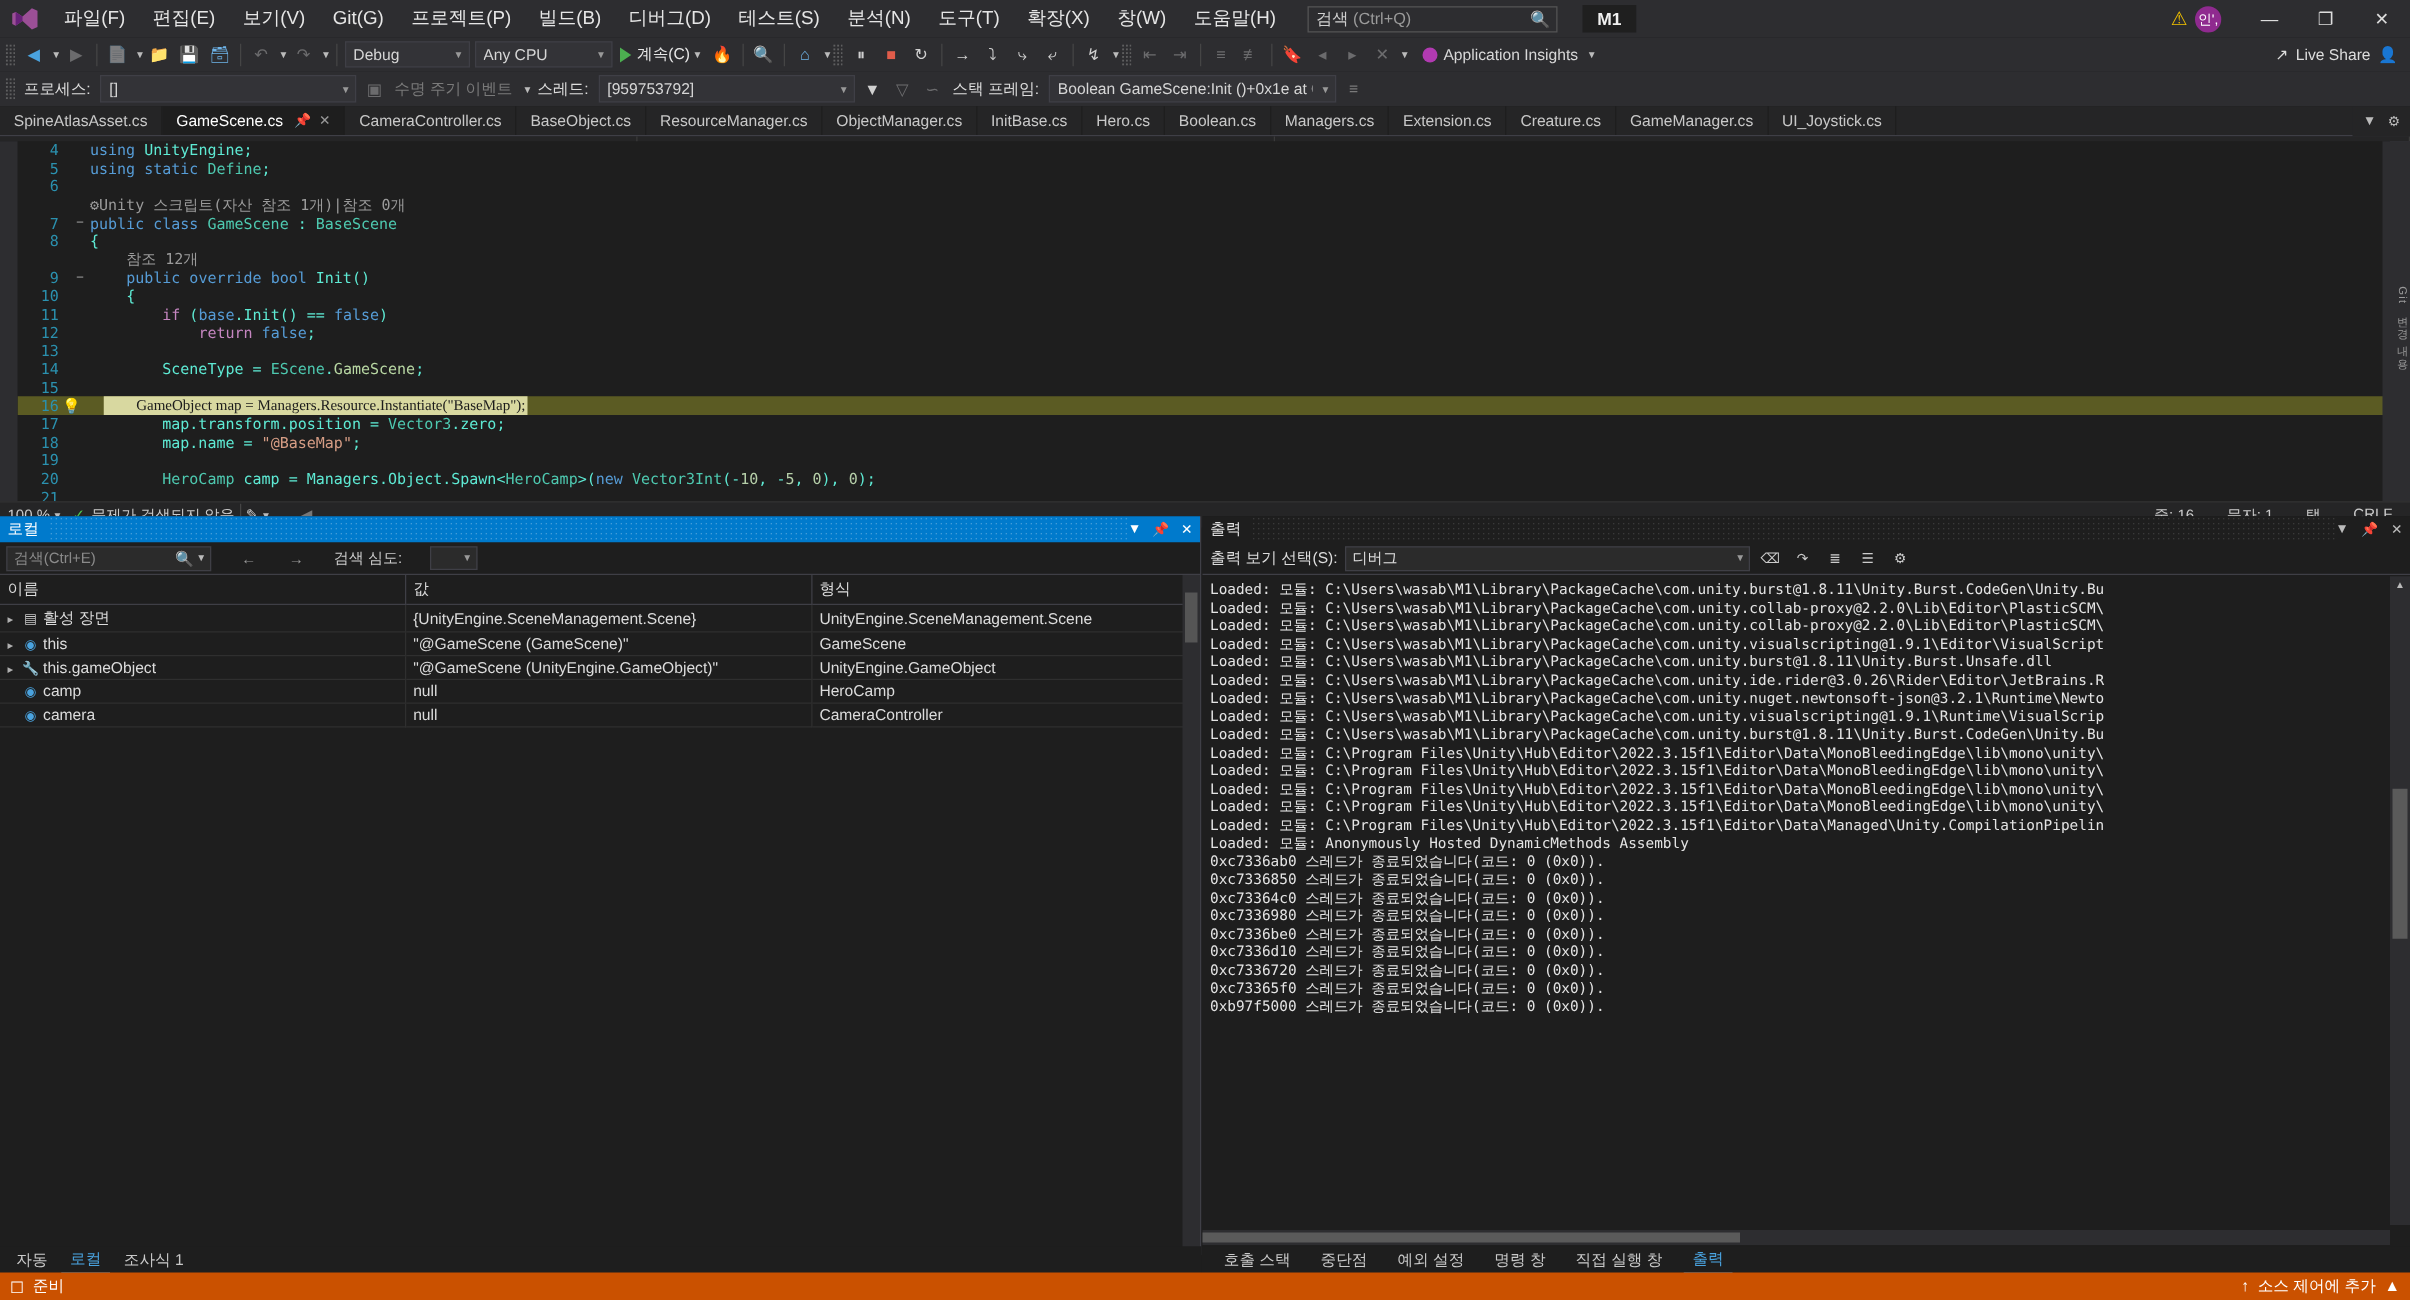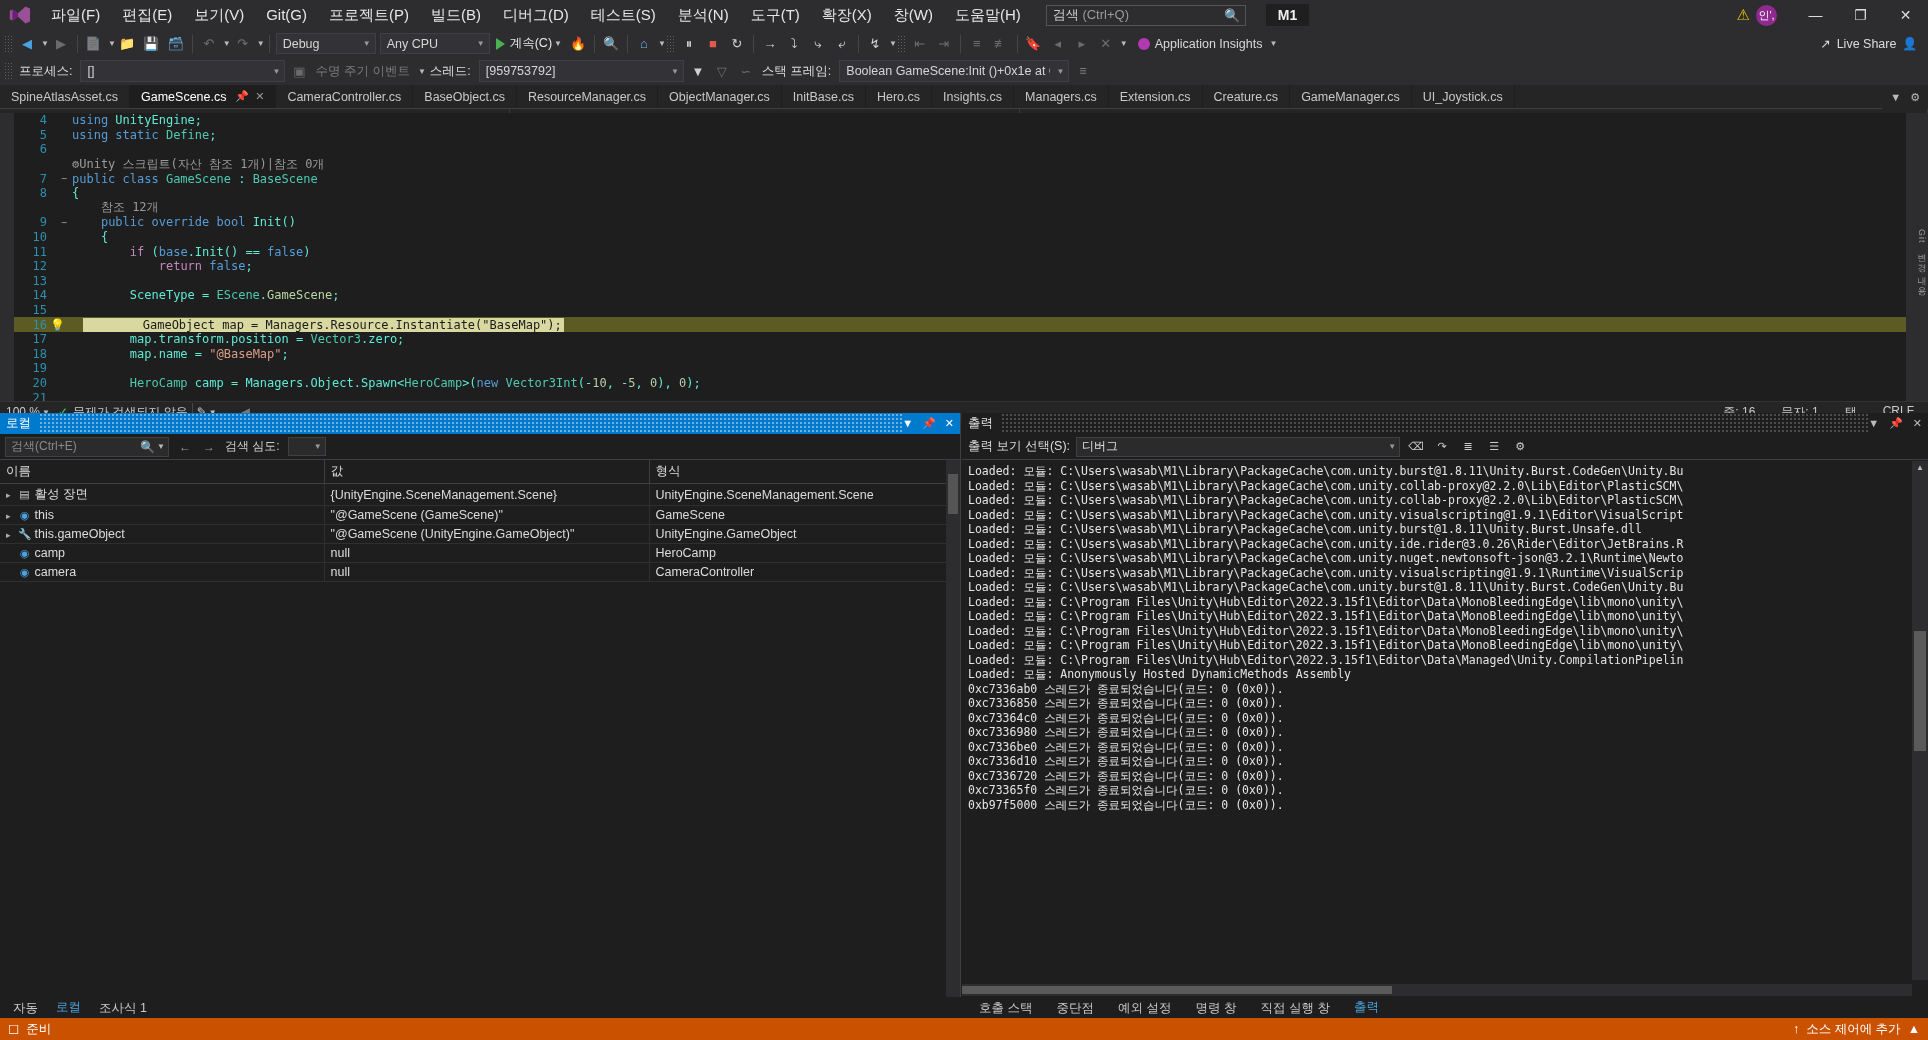--- a/index.html
+++ b/index.html
@@ -123,21 +123,21 @@
   
   .editor-wrap { position: absolute; left: 0; top: 113px; right: 0; height: 288px; background: #1e1e1e; display: flex; }
   .indicator-margin { width: 14px; background: #2d2d30; }
   .code-area { flex: 1; position: relative; overflow: hidden; }
   .code-line { height: 14.6px; display: flex; align-items: center; font-family: "DejaVu Sans Mono", monospace; font-size: 12px; white-space: pre; }
   .lnum { width: 42px; text-align: right; color: #2b91af; padding-right: 9px; flex: none; font-size: 12px; }
   .lnum.blank { color: transparent; }
   .fold { width: 16px; text-align: center; color: #9a9a9a; font-size: 10px; flex: none; }
   .ctext { flex: 1; }
   .hl-line { background: #5b5b23; }
-  .hl-line .ctext-inner { background: #d8d8a0; color: #1b1b1b; display: inline-block; padding: 0 2px; }
+  .hl-line .ctext-inner { background: #d8d8a0; color: #1b1b1b; display: inline-block; padding: 0 2px; font-family: Liberation Serif, serif; }
   .bulb-icon { color: #ffd966; font-size: 12px; }
 
   
   .k  { color: #569cd6; }  
   .kc { color: #4ec9b0; }  
   .kp { color: #c586c0; }  
   .s  { color: #d69d85; }  
   .n  { color: #b5cea8; }  
   .id { color: #5eead4; }
   .cm { color: #9a9a9a; margin-top: 27px; }  
@@ -173,21 +173,21 @@
   .panel-title {
     height: 21px; background: #007acc; color: #fff; display: flex;
     align-items: center; font-size: 12.5px; padding: 0 6px;
   }
   .panel-title .pt-text { font-weight: normal; }
   .panel-title .pt-dots { flex: 1; height: 100%;
     background-image: radial-gradient(rgba(255,255,255,.45) 0.7px, transparent 0.8px);
     background-size: 4px 4px; margin-left: 8px; }
   .panel-title .pt-btns { display: flex; gap: 9px; font-size: 11px; }
   .locals-toolbar {
-    height: 26px; display: flex; align-items: center; padding: 0 5px; gap: 8px;
+    height: 26px; display: flex; align-items: center; padding: 0 5px; gap: 22px;
     background: #1e1e1e; border-bottom: 1px solid #3f3f46;
   }
   .srch {
     width: 164px; height: 20px; background: #2b2b2b; border: 1px solid #3f3f46;
     display: flex; align-items: center; padding: 0 3px 0 5px;
     font-size: 12px; color: #8a8a8a;
   }
   .srch .sp { flex: 1; }
   .srch .si { color: #ccc; }
   .lt-arrow { color: #999; font-size: 12px; padding: 0 2px; }
@@ -443,21 +443,21 @@
   <div class="tab">
       <span>ObjectManager.cs</span>
     </div>
   <div class="tab">
       <span>InitBase.cs</span>
     </div>
   <div class="tab">
       <span>Hero.cs</span>
     </div>
   <div class="tab">
-      <span>Insights.cs</span>
+      <span>Boolean.cs</span>
     </div>
   <div class="tab">
       <span>Managers.cs</span>
     </div>
   <div class="tab">
       <span>Extension.cs</span>
     </div>
   <div class="tab">
       <span>Creature.cs</span>
     </div>

